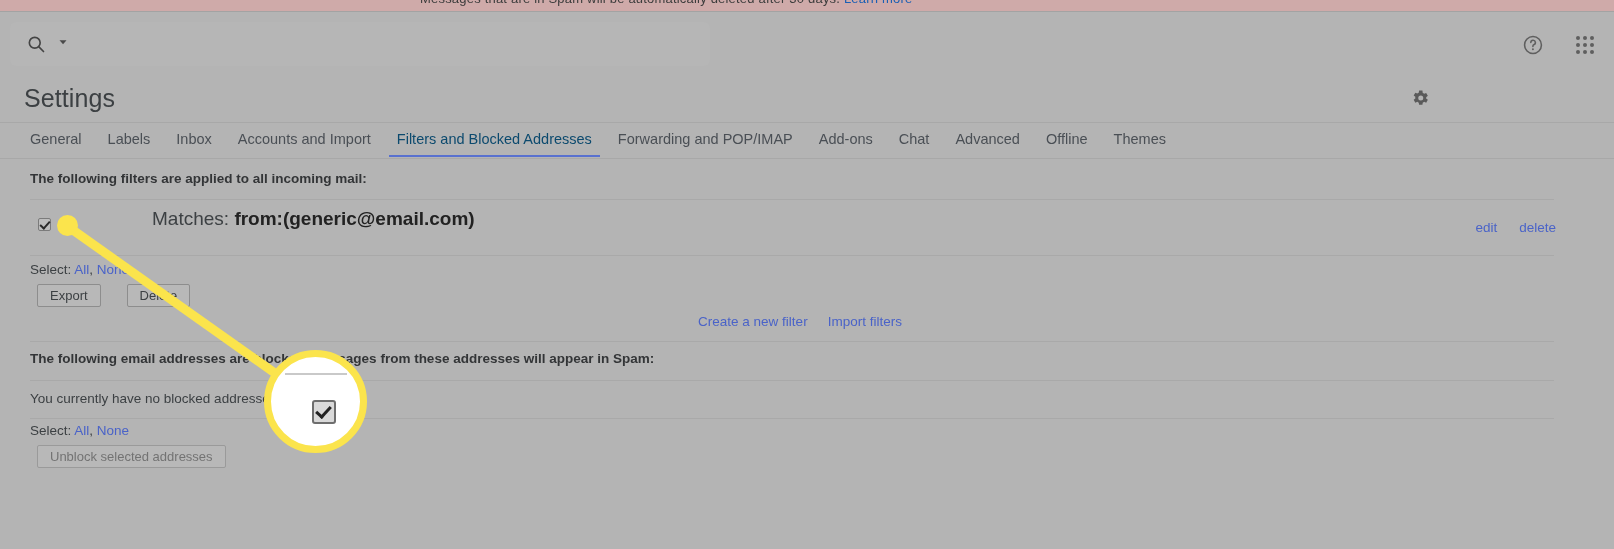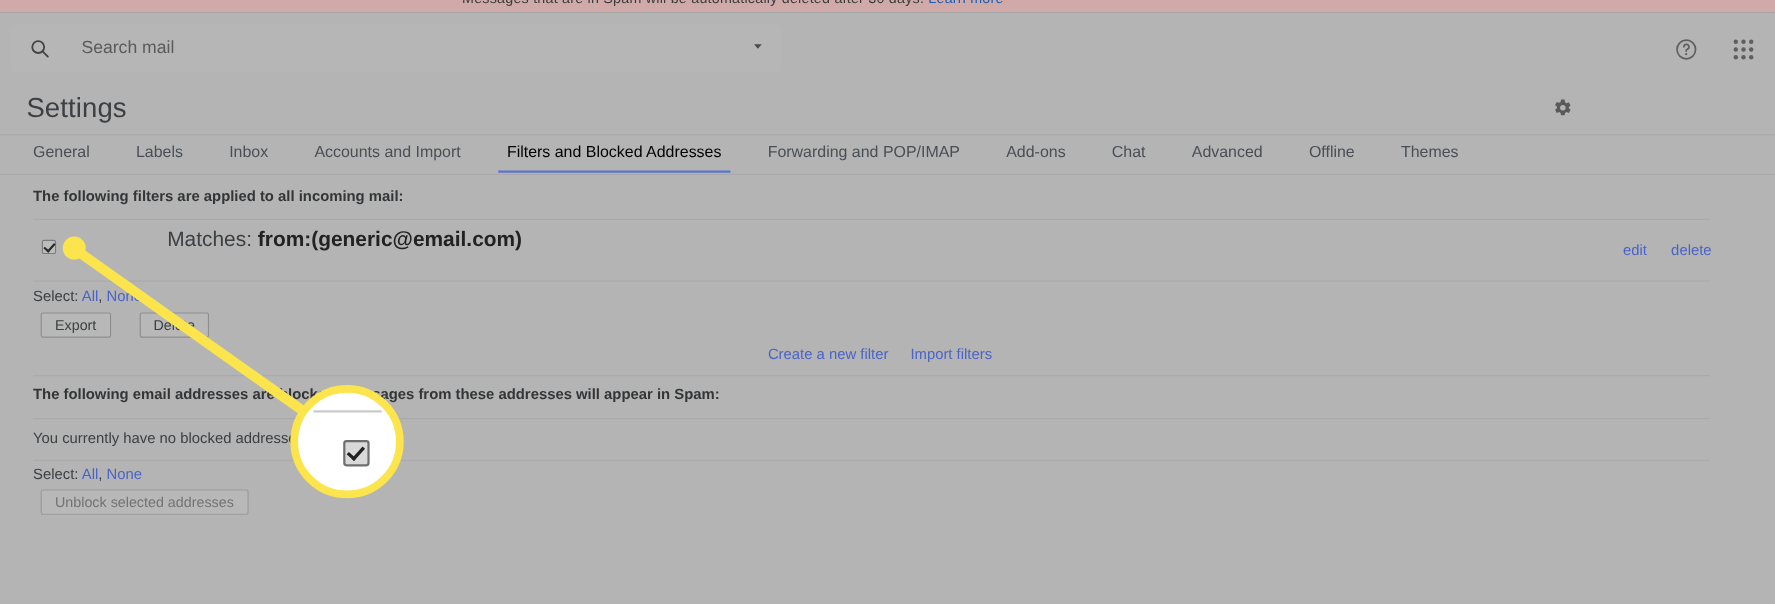--- a/index.html
+++ b/index.html
@@ -133,33 +133,33 @@
     background: #a8a8a8;
   }
 
   
   .tabs {
     position: absolute;
     left: 24px;
     top: 125px;
     display: flex;
     align-items: flex-end;
-    gap: 16px;
+    gap: 0;
   }
   .tab {
     font-size: 14.5px;
     color: #4a4f55;
     padding: 6px 13px 10px 13px;
     white-space: nowrap;
     cursor: pointer;
     position: relative;
   }
   .tab:first-child { padding-left: 6px; }
   .tab.active {
-    color: #000000;
+    color: #0c4a6e;
   }
   .tab.active::after {
     content: "";
     position: absolute;
     left: 5px; right: 5px; bottom: 0;
     height: 2px;
     background: #5971cf;
   }
   .tabs-bottom-rule {
     position: absolute;
@@ -337,21 +337,20 @@
 <div class="banner-rule"></div>
 
 <div class="header">
   <div class="search-box">
     <span class="search-icon">
       <svg width="20" height="20" viewBox="0 0 24 24" fill="none" stroke="#444" stroke-width="2">
         <circle cx="10.5" cy="10.5" r="6.5"></circle>
         <line x1="15.5" y1="15.5" x2="21" y2="21" stroke-linecap="round"></line>
       </svg>
     </span>
-    <input class="search-input" type="text" placeholder="Search mail" style="">
     <span class="search-caret">
       <svg width="14" height="14" viewBox="0 0 24 24">
           <path d="M6 9l6 7 6-7z" fill="#4a4a4a"></path>
         </svg>
     </span>
   </div>
 
   <div class="header-right">
     <span class="icon-btn">
       <svg width="22" height="22" viewBox="0 0 24 24" fill="none" stroke="#5f5f5f" stroke-width="1.7">

